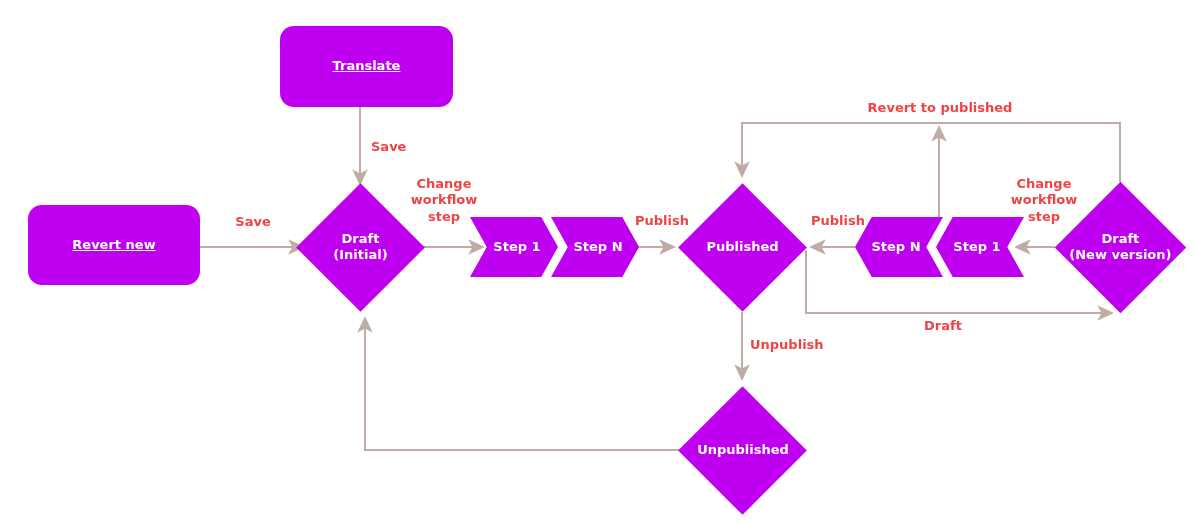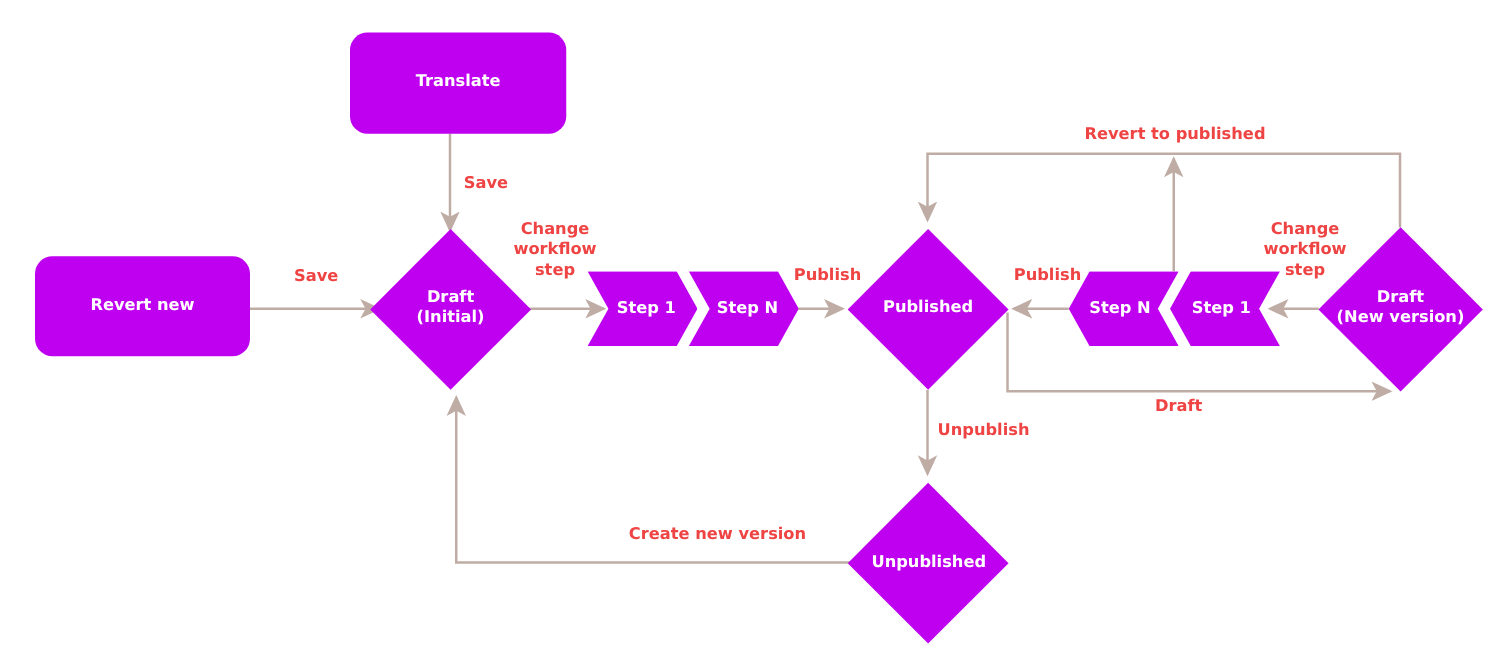--- a/index.html
+++ b/index.html
@@ -30,20 +30,21 @@
     text-align: center;
     color: #ffffff;
     font-weight: bold;
     font-size: 13px;
     line-height: 1.25;
     box-sizing: border-box;
     z-index: 3;
   }
   .node-rect {
     border-radius: 14px;
+    text-decoration: underline;
   }
   .node-diamond {
     transform: rotate(45deg);
   }
   .node-diamond .node-text {
     transform: rotate(-45deg);
     white-space: nowrap;
   }
   .node-chevron .node-text {
     white-space: nowrap;
@@ -162,15 +163,14 @@
   <div class="edge-label" style="left:1000px; top:176px; width:88px;">Change
 workflow
 step</div>
 
   <div class="edge-label" style="left:850px; top:100px; width:180px;">Revert to published</div>
 
   <div class="edge-label" style="left:908px; top:318px; width:70px;">Draft</div>
 
   <div class="edge-label" style="left:750px; top:337px; width:100px; text-align:left;">Unpublish</div>
 
-  <div class="edge-label" style="left:494px; top:420px; width:160px;">Create new version</div>
 
 </div>
 
 </body></html>

